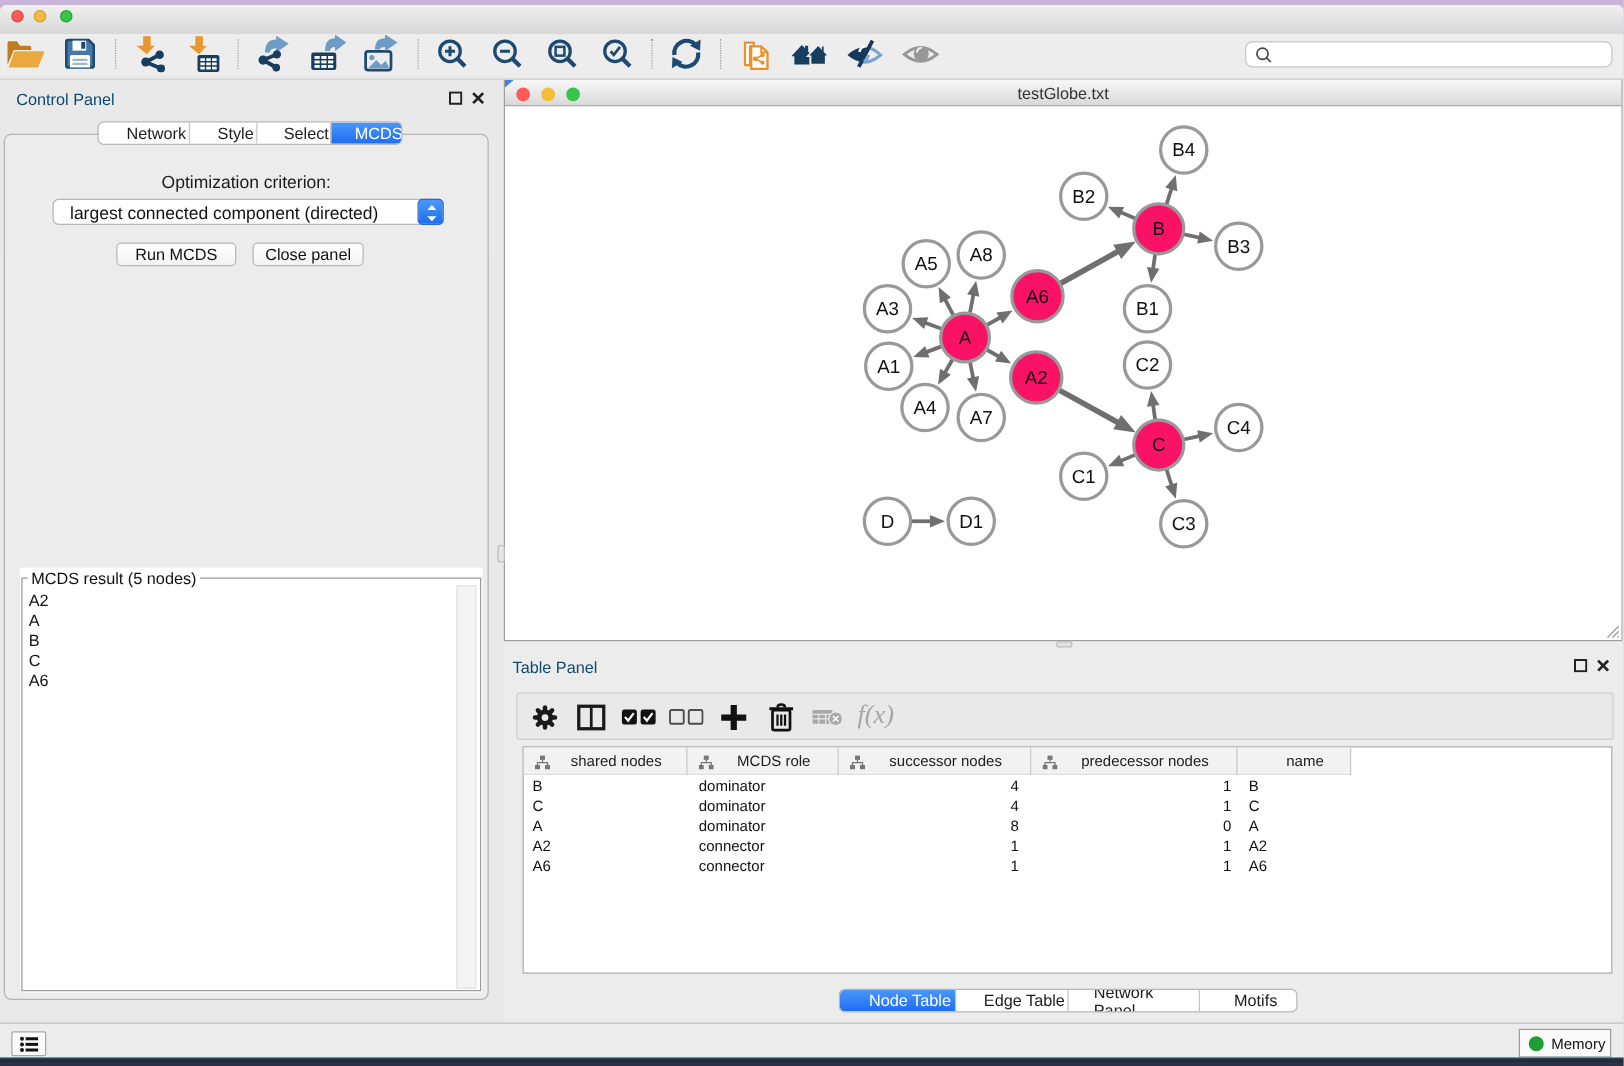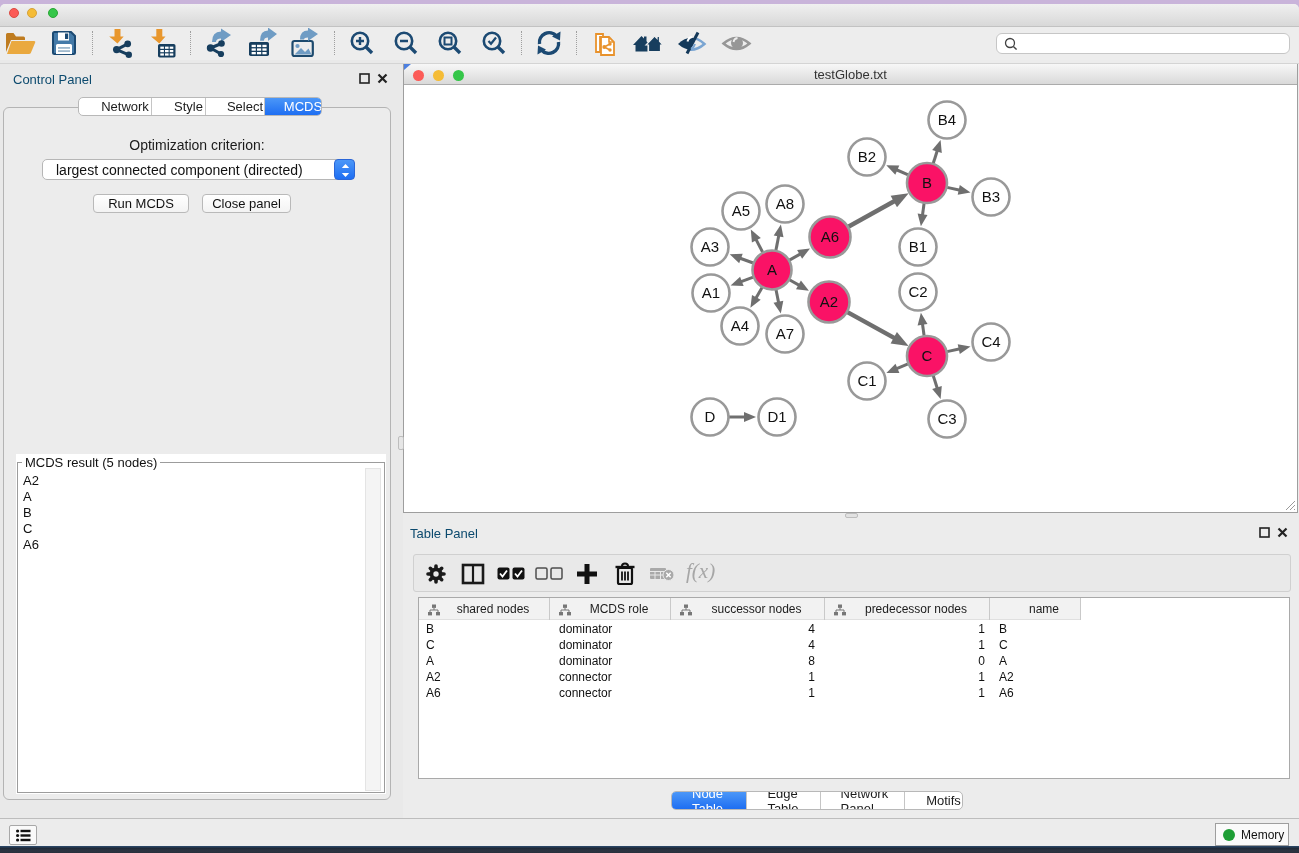--- a/index.html
+++ b/index.html
@@ -473,21 +473,21 @@
           <span class="c5">A2</span>
         </div>
       <div class="trow" style="top:87px">
           <span class="c1">A6</span>
           <span class="c2">connector</span>
           <span class="c3">1</span>
           <span class="c4">1</span>
           <span class="c5">A6</span>
         </div>
     </div>
-    <div class="seg" style="left:268px;top:731px;width:292px;height:19px">
+    <div class="seg" style="left:268px;top:731px;width:367px;height:19px">
       <div class="sel" style="width:92px">Node Table</div>
       <div style="width:90px">Edge Table</div>
       <div style="width:105px">Network Panel</div>
       <div style="width:70px">Motifs</div>
     </div>
   </div>
   <div id="statusbar">
     <div style="position:absolute;left:9px;top:6px;width:28px;height:20px;background:#fafafa;border:1px solid #a8a8a8;border-radius:2px">
       <svg style="position:absolute;left:6px;top:3px" width="15" height="13" viewBox="0 0 15 13">
         <g fill="#111">

